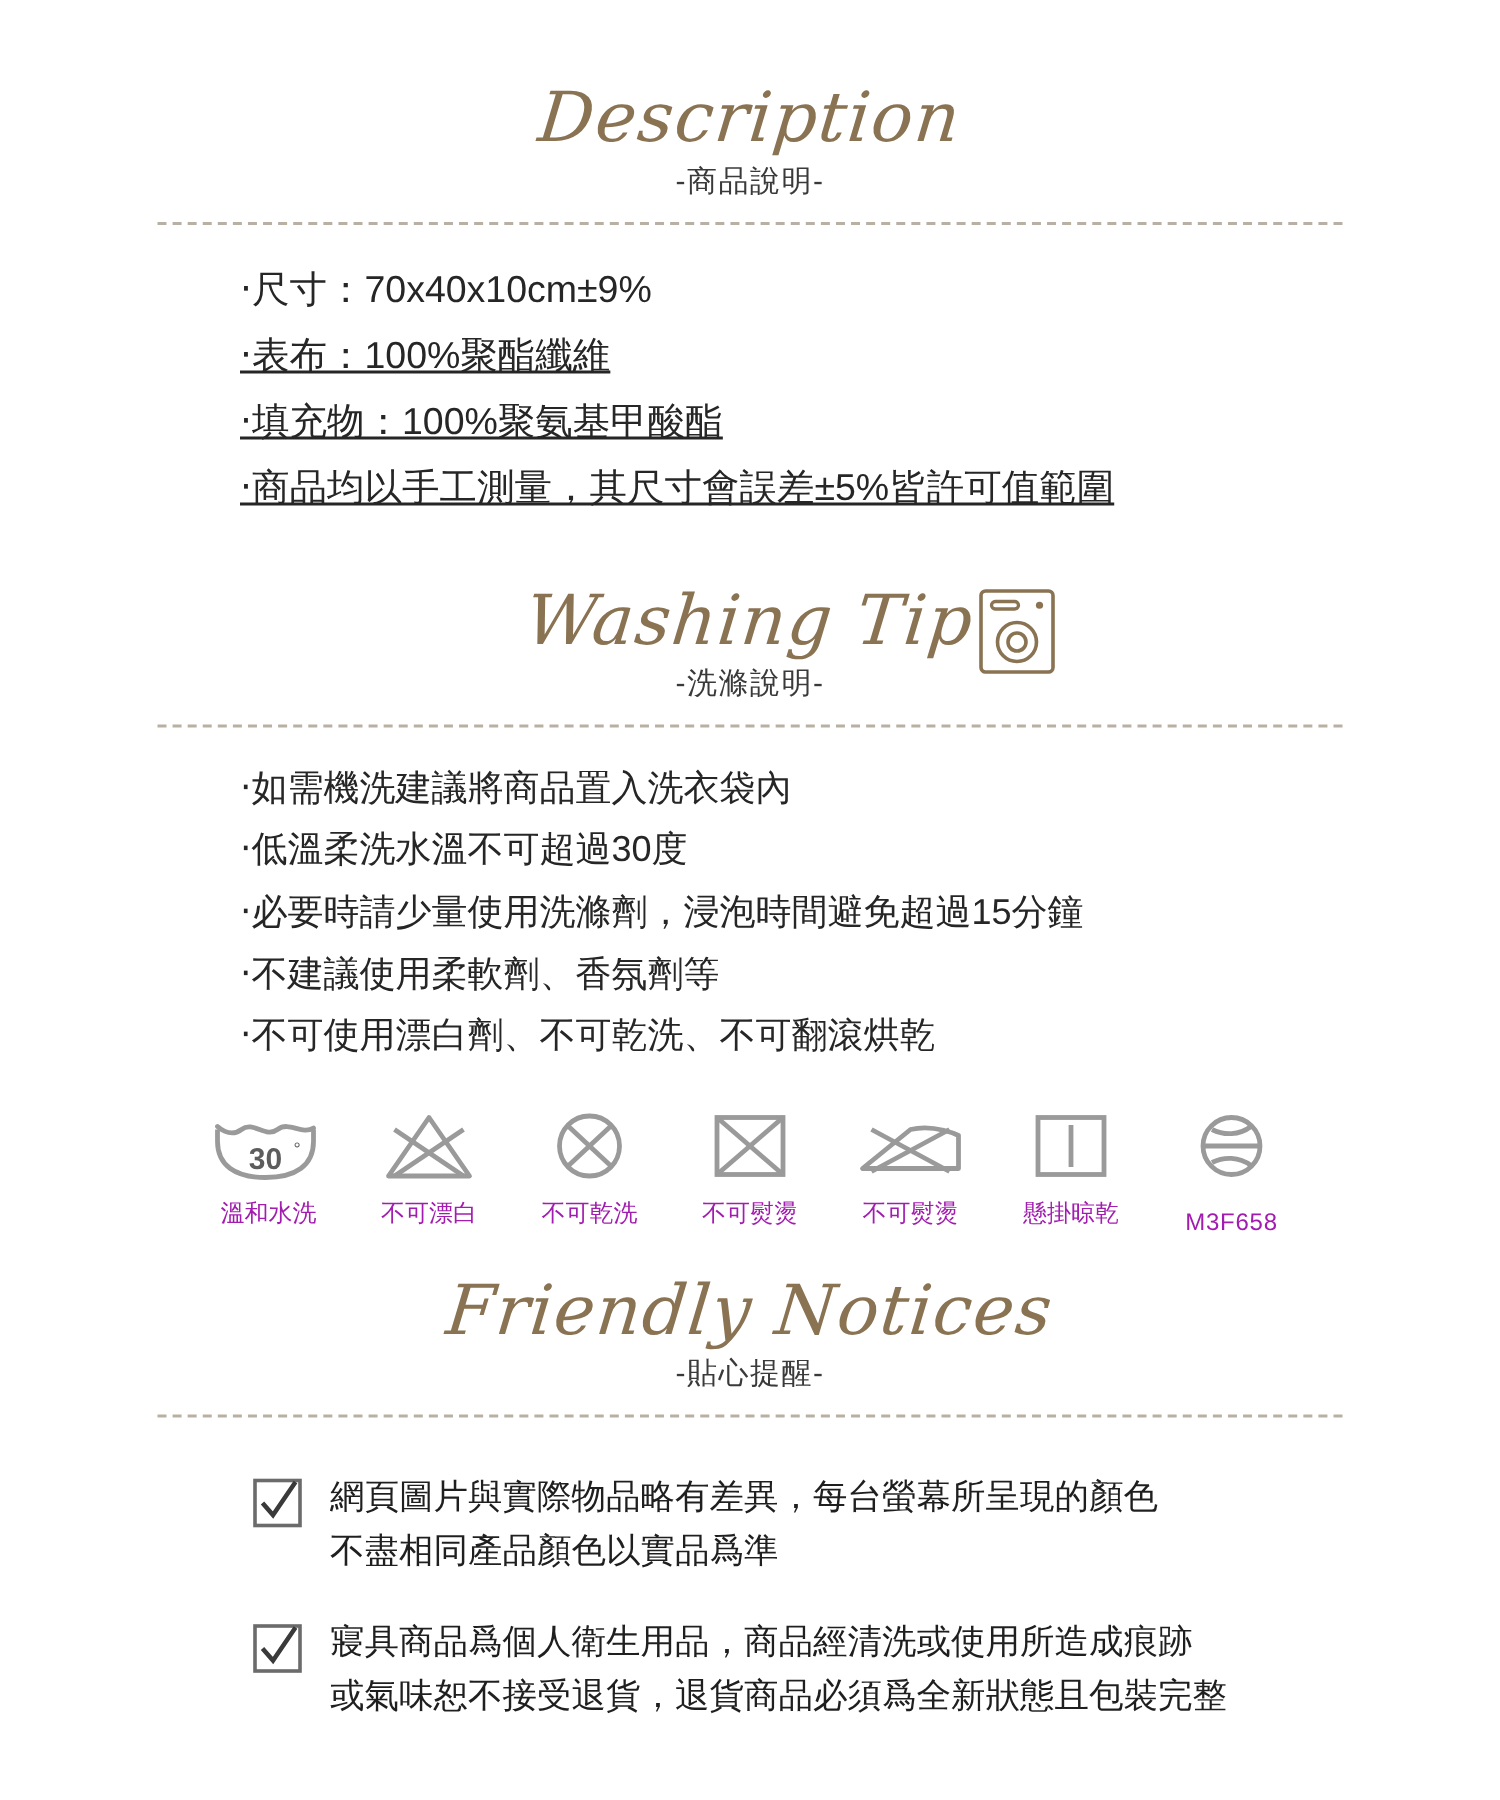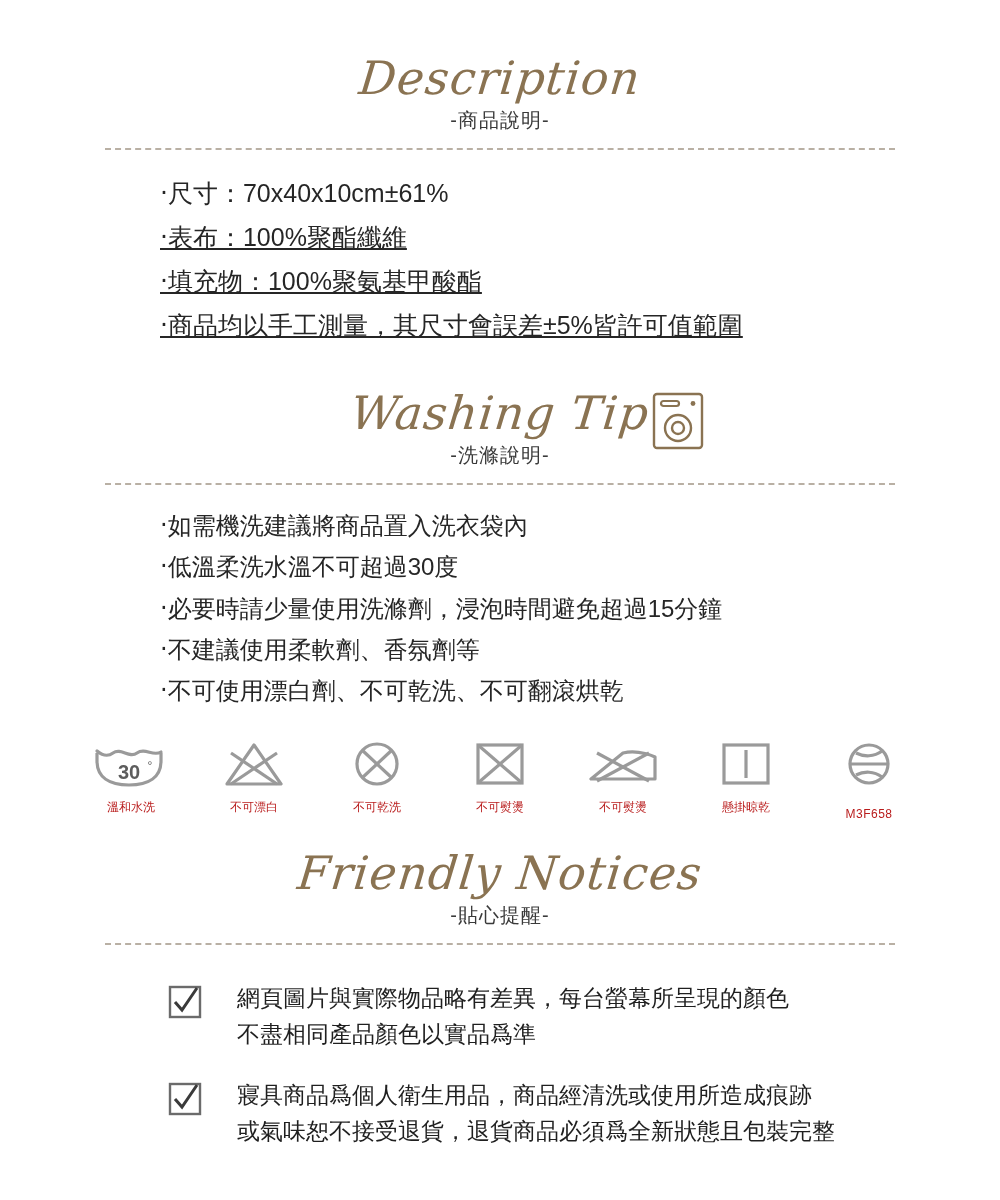--- a/index.html
+++ b/index.html
@@ -85,36 +85,36 @@
     width: 52px;
     height: 58px;
     top: 2px;
     left: 652px;
   }
 
   
   .symbols {
     display: flex;
     justify-content: center;
-    gap: 16px;
+    gap: 0px;
     margin-top: 26px;
   }
   .symbol {
     width: 107px;
     text-align: center;
   }
   .symbol .glyph {
     height: 54px;
     display: flex;
     align-items: center;
     justify-content: center;
   }
   .symbol .caption {
-    font-size: 12px;
-    color: #b91c1c;
+    font-size: 16px;
+    color: #a21caf;
     margin-top: 8px;
     white-space: nowrap;
   }
   .symbol .caption.code {
     font-family: "Liberation Sans", sans-serif;
     letter-spacing: 0.5px;
     margin-top: 16px;
   }
 
   
@@ -130,39 +130,38 @@
   }
   .notice .checkbox {
     flex: 0 0 auto;
     margin-top: 4px;
   }
   .notice .text {
     font-family: "DejaVu Serif", "Liberation Serif", serif;
     font-size: 23px;
     line-height: 1.55;
     color: #1f1f1f;
-    margin-left: 17px;
   }
   .notice .text span { display: block; white-space: nowrap; }
 
   .block { position: absolute; left: 0; width: 1000px; }
 </style>
 </head>
 <body>
 
 <div class="page">
 
   <div class="block" style="top:55px;">
     <div class="section-head">
       <div class="script-title d1">Description</div>
       <div class="sub-title">-商品說明-</div>
     </div>
     <div class="divider"></div>
     <ul class="list spaced">
-      <li>‧尺寸：70x40x10cm±61%</li>
+      <li>‧尺寸：70x40x10cm±9%</li>
       <li>‧表布：100%聚酯纖維</li>
       <li>‧填充物：100%聚氨基甲酸酯</li>
       <li class="gap">‧商品均以手工測量，其尺寸會誤差±5%皆許可值範圍</li>
     </ul>
   </div>
 
   <div class="block" style="top:390px;">
     <div class="section-head wash-head-wrap">
       <div class="script-title d2">Washing Tip</div>
       <div class="sub-title">-洗滌說明-</div>

